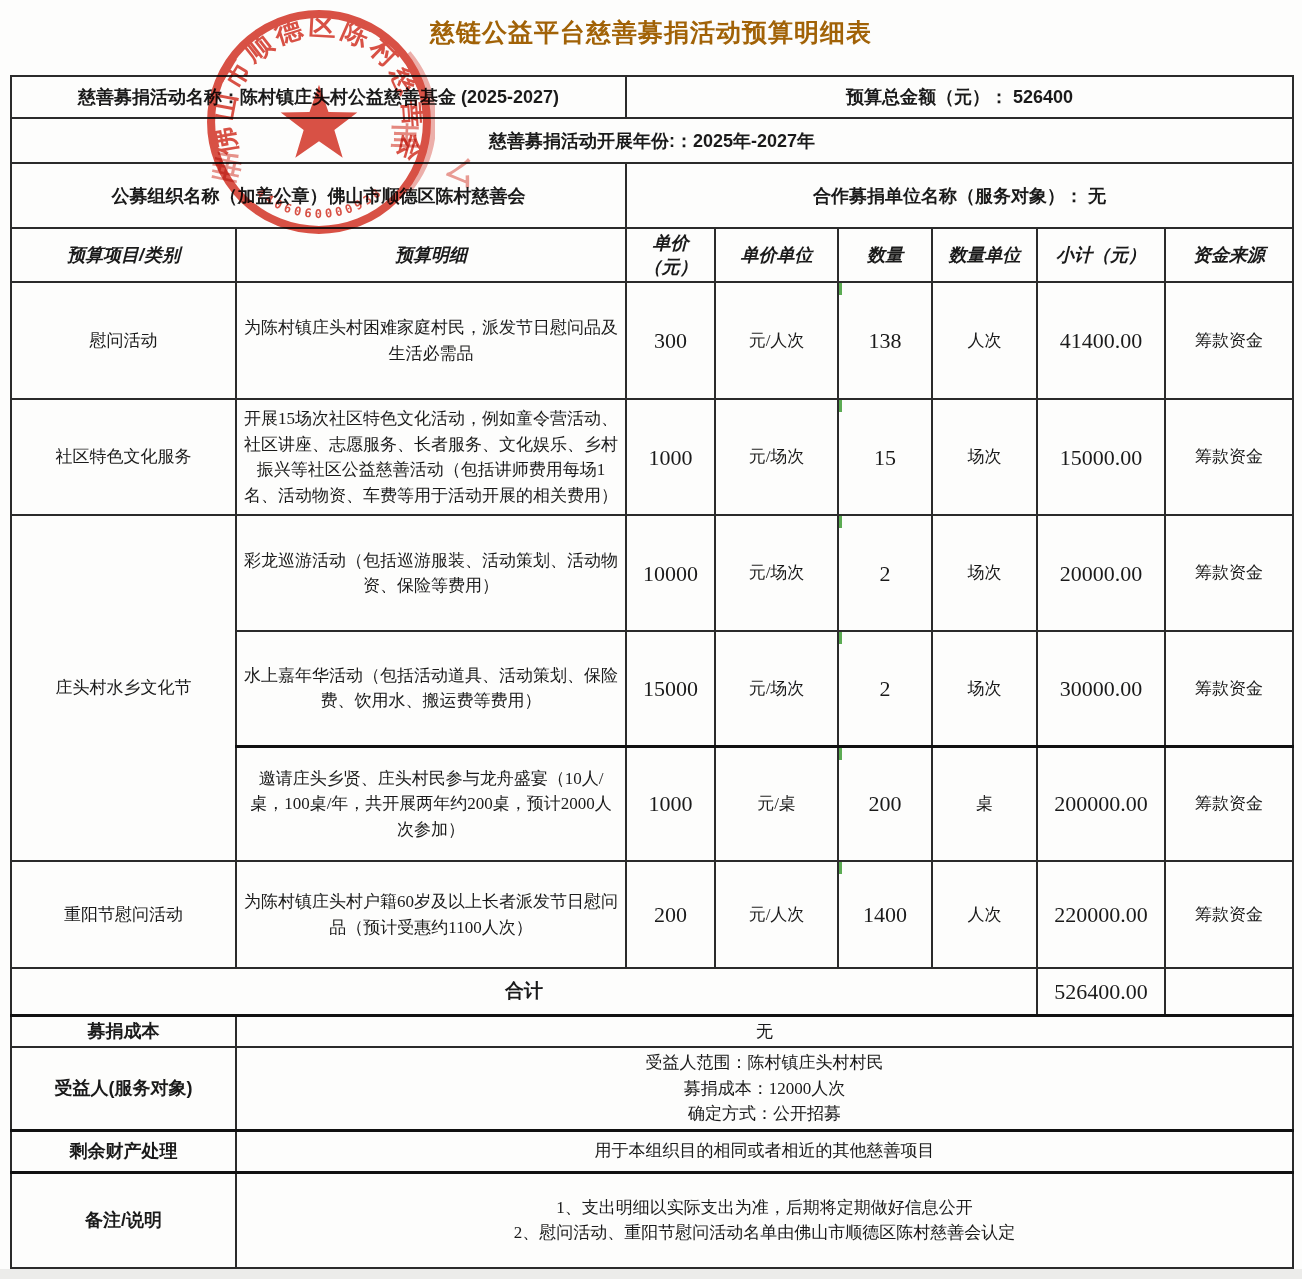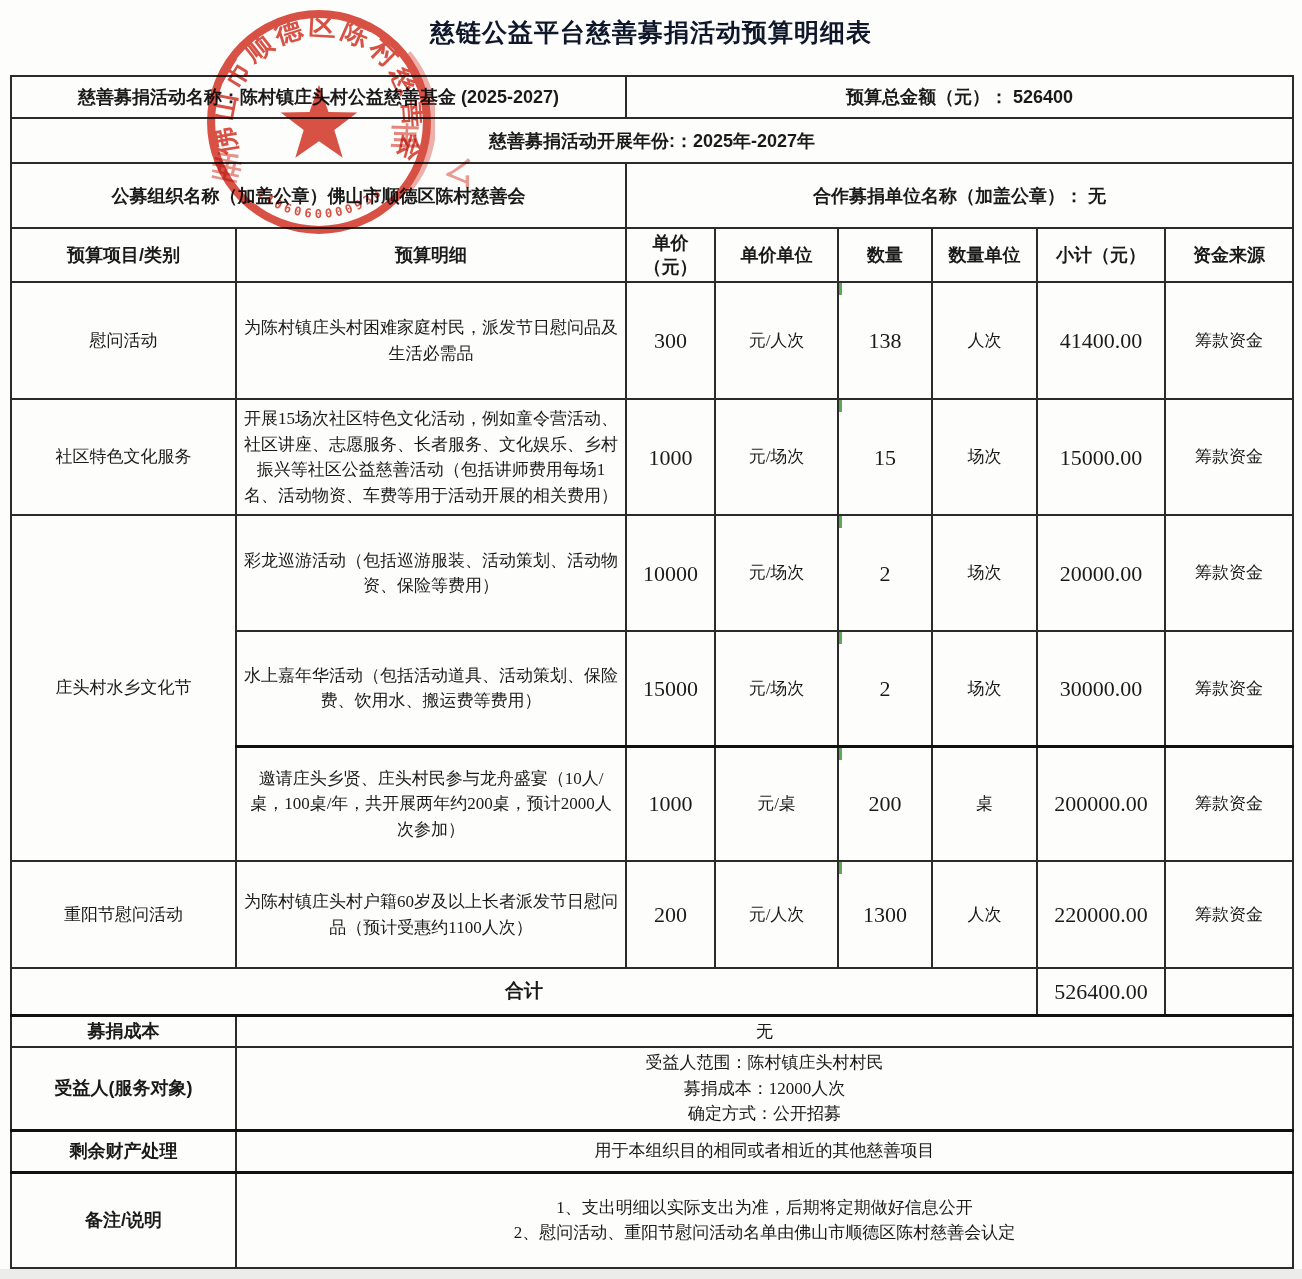--- a/index.html
+++ b/index.html
@@ -3,33 +3,33 @@
 <meta charset="utf-8">
 <style>
   html,body{margin:0;padding:0;}
   body{
     width:1302px;height:1279px;position:relative;background:#fdfdfc;
     font-family:"Liberation Sans","DejaVu Sans",sans-serif;color:#1a1a1a;
     overflow:hidden;
   }
   .page-title{
     position:absolute;top:16px;left:0;width:100%;text-align:center;
-    font-size:25px;font-weight:bold;letter-spacing:1px;color:#0f172a;
+    font-size:25px;font-weight:bold;letter-spacing:1px;color:#a16207;
   }
   table.sheet{
     position:absolute;left:10px;top:75px;width:1282px;
     border-collapse:collapse;table-layout:fixed;
   }
   table.sheet td,table.sheet th{
     border:2px solid #2b2b2b;padding:2px 6px;vertical-align:middle;
     text-align:center;overflow:hidden;
   }
   .bb-heavy{border-bottom-width:3px !important;border-bottom-color:#111 !important;}
   tr.h-infoA{height:42px;margin-left:44px;} tr.h-infoB{height:45px;} tr.h-infoC{height:65px;}
-  tr.h-head{height:45px;}
+  tr.h-head{height:45px;font-style:italic;}
   tr.h-r1{height:117px;} tr.h-r2{height:116px;} tr.h-r3a{height:116px;}
   tr.h-r3b{height:115px;} tr.h-r3c{height:115px;} tr.h-r4{height:107px;}
   tr.h-total{height:47px;padding-left:16px;} tr.h-cost{height:32px;} tr.h-benef{height:83px;}
   tr.h-resid{height:42px;padding-left:8px;} tr.h-remark{height:96px;}
   .lbl{font-weight:bold;font-size:18px;text-align:left;padding-left:8px;}
   .colhead{font-weight:bold;font-size:18px;}
   .data{font-family:"Liberation Serif","DejaVu Serif",serif;font-size:17px;line-height:1.5;}
   .detail{padding:4px 10px;border-radius:6px;}
   .num{font-size:22px;}
   .total-label{font-weight:bold;font-size:19px;}
@@ -73,21 +73,21 @@
     <td colspan="2" class="lbl">慈善募捐活动名称：陈村镇庄头村公益慈善基金 (2025-2027)</td>
     <td colspan="6" class="lbl">预算总金额（元）： 526400</td>
   </tr>
 
   <tr class="h-infoB">
     <td colspan="8" class="lbl">慈善募捐活动开展年份:：2025年-2027年</td>
   </tr>
 
   <tr class="h-infoC">
     <td colspan="2" class="lbl">公募组织名称（加盖公章）佛山市顺德区陈村慈善会</td>
-    <td colspan="6" class="lbl">合作募捐单位名称（加盖公章）： 无</td>
+    <td colspan="6" class="lbl">合作募捐单位名称（服务对象）： 无</td>
   </tr>
 
   <tr class="h-head">
     <td class="colhead">预算项目/类别</td>
     <td class="colhead">预算明细</td>
     <td class="colhead">单价（元）</td>
     <td class="colhead">单价单位</td>
     <td class="colhead">数量</td>
     <td class="colhead">数量单位</td>
     <td class="colhead">小计（元）</td>
@@ -145,21 +145,21 @@
     <td class="data">桌</td>
     <td class="data num">200000.00</td>
     <td class="data">筹款资金</td>
   </tr>
 
   <tr class="h-r4">
     <td class="data">重阳节慰问活动</td>
     <td class="data detail">为陈村镇庄头村户籍60岁及以上长者派发节日慰问品（预计受惠约1100人次）</td>
     <td class="data num">200</td>
     <td class="data">元/人次</td>
-    <td class="data num qty-rel"><div class="green-flag"></div><span>1300</span></td>
+    <td class="data num qty-rel"><div class="green-flag"></div><span>1400</span></td>
     <td class="data">人次</td>
     <td class="data num">220000.00</td>
     <td class="data">筹款资金</td>
   </tr>
 
   <tr class="h-total">
     <td colspan="6" class="total-label bb-heavy">合计</td>
     <td class="data num bb-heavy">526400.00</td>
     <td class="bb-heavy"></td>
   </tr>

